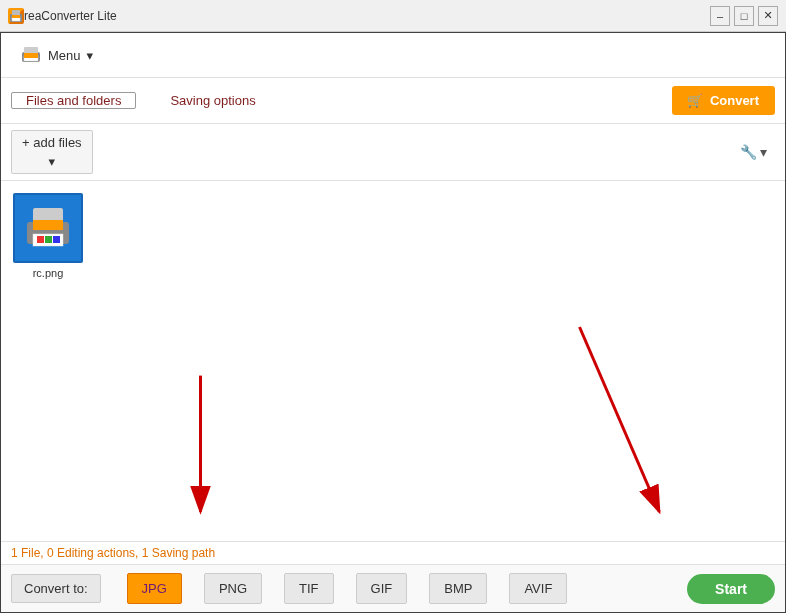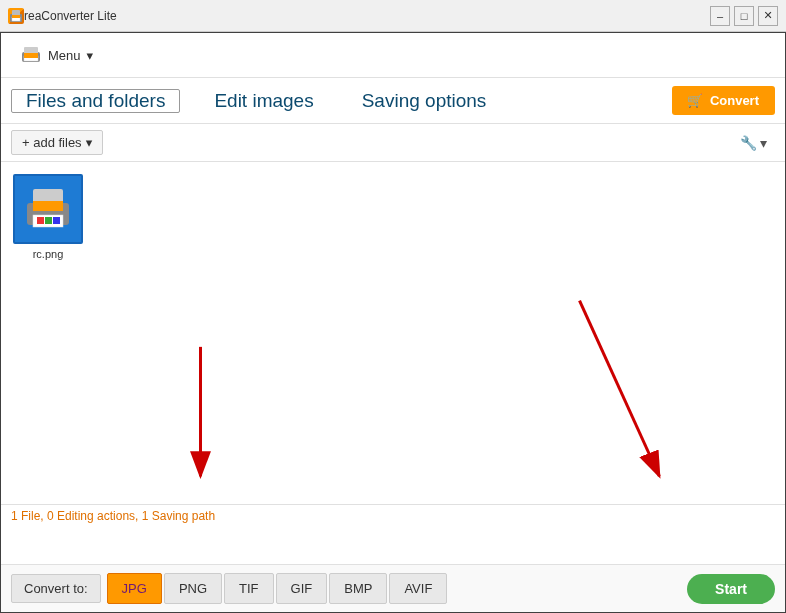--- a/index.html
+++ b/index.html
@@ -90,22 +90,22 @@
       align-items: center;
       padding: 8px 10px;
       border-bottom: 1px solid #e0e0e0;
       gap: 20px;
     }
     .tab-button {
       padding: 0 14px;
       border: 1px solid #ccc;
       background: #f5f5f5;
       cursor: pointer;
-      font-size: 19px;
-      color: #0c4a6e;
+      font-size: 13px;
+      color: #7f1d1d;
       border-radius: 2px;
     }
     .tab-button.active {
       background: #fff;
       border-color: #999;
       font-weight: 500;
     }
     .tab-button:not(.active) {
       border: none;
       background: transparent;
@@ -137,20 +137,21 @@
       display: flex;
       align-items: center;
       gap: 4px;
       padding: 4px 10px;
       border: 1px solid #ccc;
       background: #f5f5f5;
       cursor: pointer;
       font-size: 13px;
       color: #333;
       border-radius: 2px;
+      flex-direction: column;
     }
     .settings-btn {
       display: flex;
       align-items: center;
       gap: 2px;
       padding: 4px 8px;
       border: none;
       background: transparent;
       cursor: pointer;
       font-size: 14px;
@@ -198,24 +199,23 @@
       color: #e07000;
       border-top: 1px solid #e0e0e0;
     }
 
     
     .convert-row {
       display: flex;
       align-items: center;
       padding: 8px 10px;
       border-top: 1px solid #e0e0e0;
-      gap: 2px;
+      gap: 22px;
       background: #f9f9f9;
       position: relative;
-      margin-top: 37px;
     }
     .convert-label {
       font-size: 13px;
       color: #333;
       margin-right: 4px;
       background: #e8e8e8;
       padding: 6px 12px;
       border: 1px solid #ccc;
       border-radius: 2px;
     }
@@ -296,23 +296,20 @@
       <span>Menu</span>
       <span>▾</span>
     </button>
   </div>
 
   <div class="tabs-row">
     <button class="tab-button active">
       <span>Files and folders</span>
     </button>
     <button class="tab-button">
-      <span>Edit images</span>
-    </button>
-    <button class="tab-button">
       <span>Saving options</span>
     </button>
     <button class="upgrade-btn">
       <span>🛒</span>
       <span>Convert</span>
     </button>
   </div>
 
   <div class="toolbar">
     <button class="add-files-btn">

